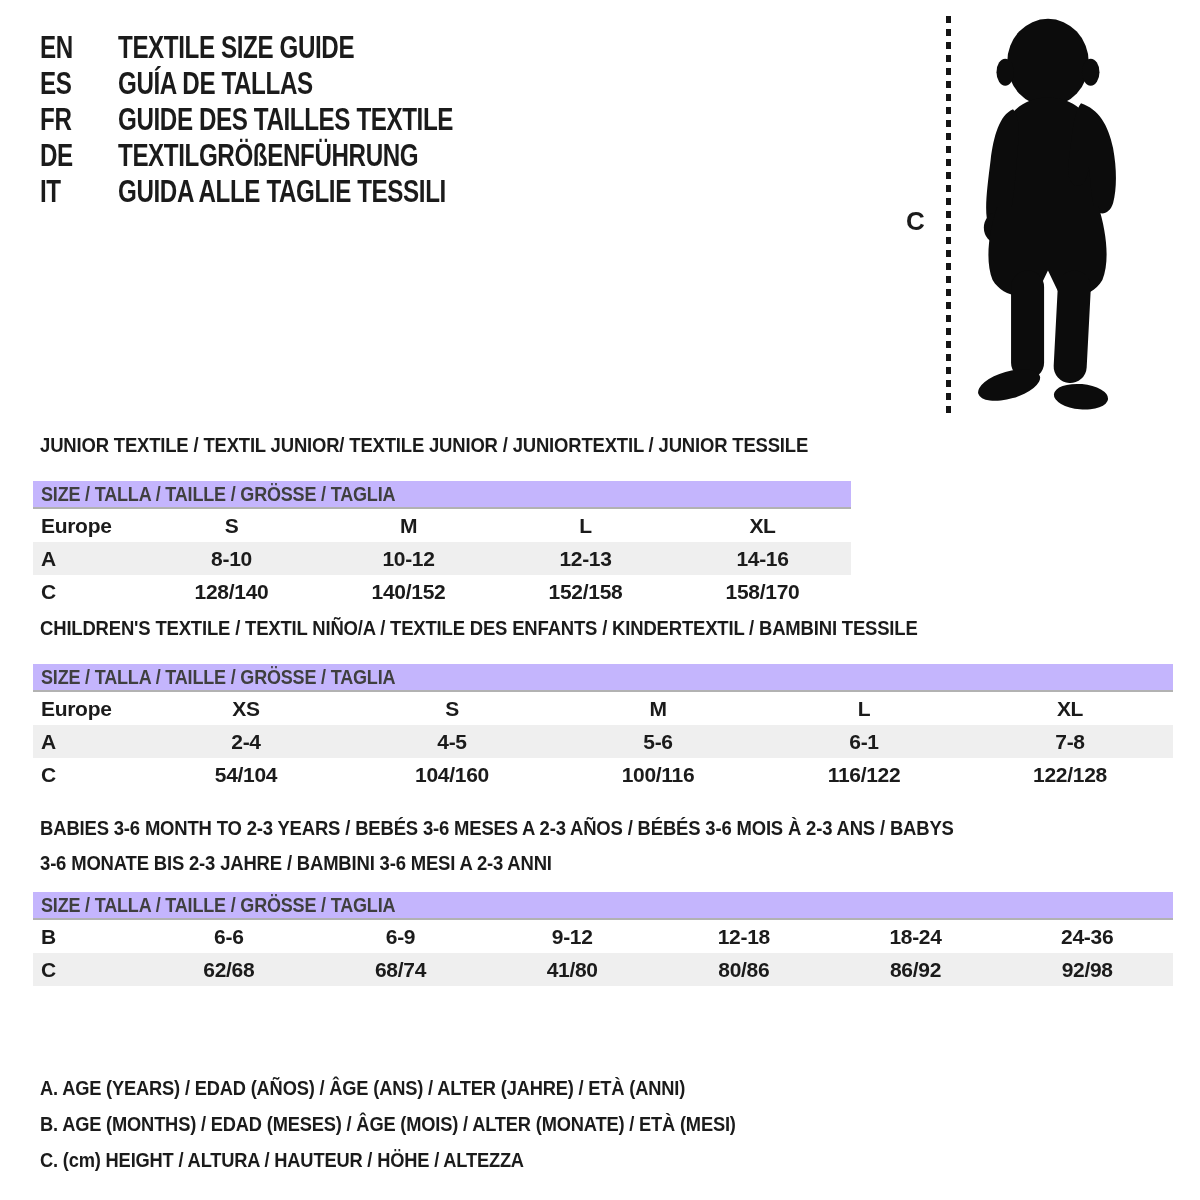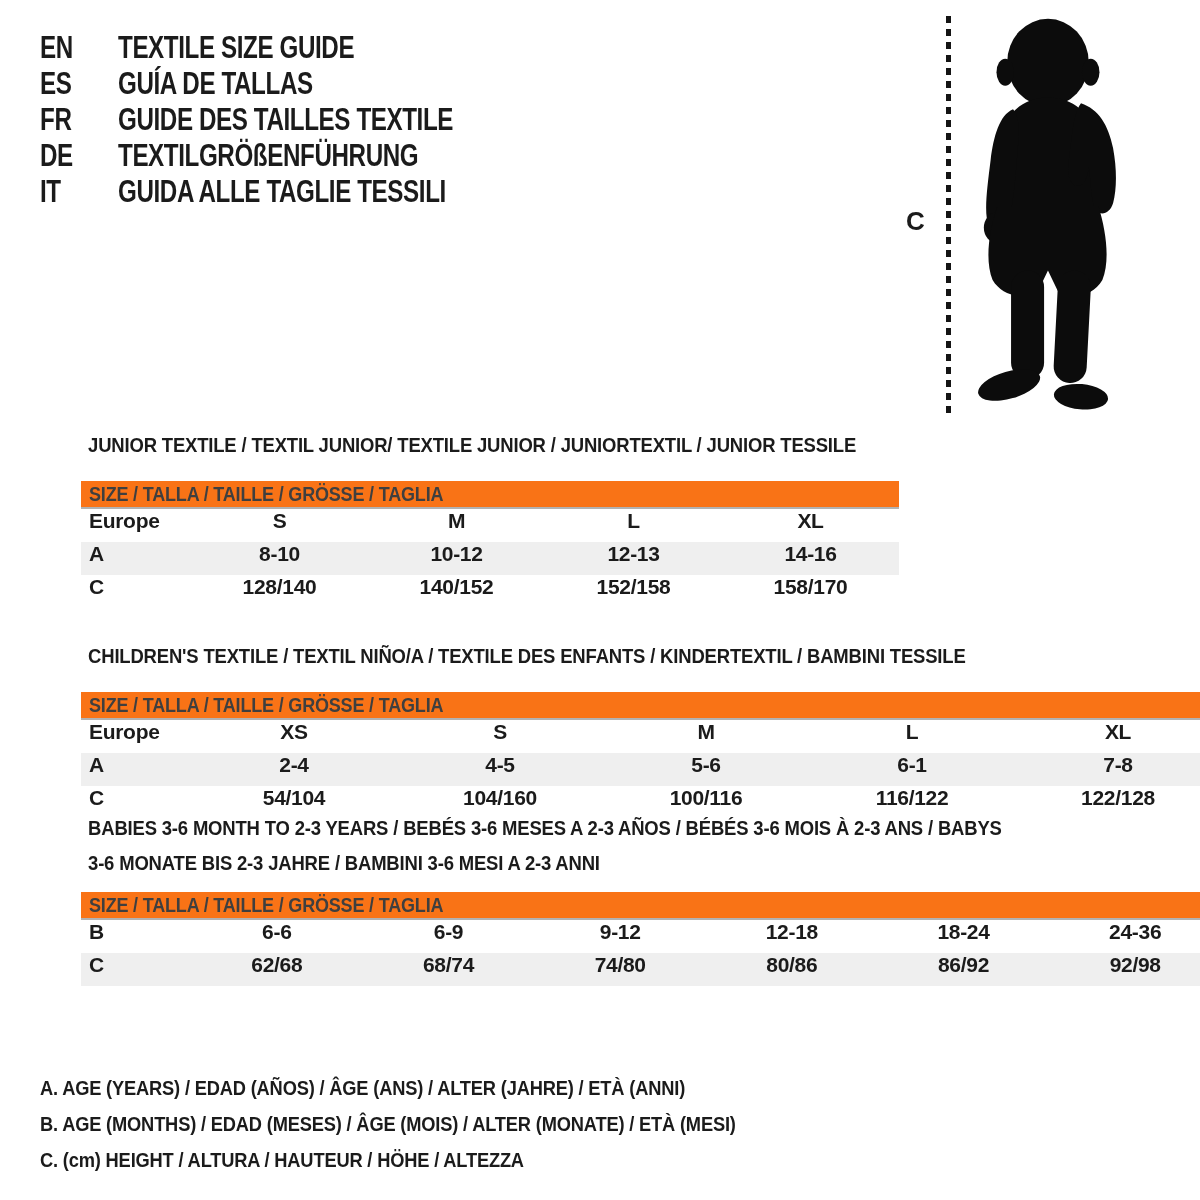--- a/index.html
+++ b/index.html
@@ -28,45 +28,45 @@
     position:absolute;left:946px;top:16px;width:5px;height:402px;
     background:repeating-linear-gradient(#141414 0 7px, transparent 7px 13px);
   }
   .fig-label{
     position:absolute;left:906px;top:206px;
     font-weight:700;font-size:26px;
   }
   .fig-svg{position:absolute;left:952px;top:12px;width:190px;height:408px;}
 
   
-  .size-section{position:absolute;left:33px;margin-left:48px;}
+  .size-section{position:absolute;left:33px;}
   .sec-junior{top:434px;}
-  .sec-children{top:645px;}
+  .sec-children{top:617px;}
   .sec-babies{top:810px;}
   .sec-title{
     margin:0 0 25px 0;padding-left:8px;
     font-size:21px;font-weight:700;line-height:22px;letter-spacing:-0.2px;
     transform:scaleX(0.88);transform-origin:left top;
     white-space:nowrap;
   }
   .sec-babies .sec-title{
     white-space:normal;width:1060px;line-height:35px;margin-bottom:12px;
   }
   .tbl{}
   .w-narrow{width:818px;}
   .w-wide{width:1140px;}
   .tbl-bar{
-    height:28px;background:#f97316;border-bottom:2px solid #b2b2b2;
+    height:28px;background:#c4b5fd;border-bottom:2px solid #b2b2b2;
     display:flex;align-items:center;padding-left:8px;box-sizing:border-box;
   }
   .tbl-bar span{
     font-weight:700;font-size:20px;color:#3f3f3f;letter-spacing:-0.2px;
     transform:scaleX(0.9);transform-origin:left center;white-space:nowrap;
   }
-  .tbl-row{display:flex;align-items:flex-start;height:33px;font-weight:700;font-size:21px;letter-spacing:-0.3px;}
+  .tbl-row{display:flex;align-items:center;height:33px;font-weight:700;font-size:21px;letter-spacing:-0.3px;}
   .tbl-row .lbl{width:110px;flex:none;text-align:left;padding-left:8px;box-sizing:border-box;}
   .tbl-row .val{flex:1;text-align:center;}
   .shaded{background:#efefef;}
 
   
   .footnotes{
     position:absolute;left:40px;top:1070px;
     transform:scaleX(0.87);transform-origin:left top;white-space:nowrap;
   }
   .footnote{font-weight:700;font-size:21px;line-height:36px;letter-spacing:-0.2px;}
@@ -193,21 +193,21 @@
         <span class="val">6-9</span>
         <span class="val">9-12</span>
         <span class="val">12-18</span>
         <span class="val">18-24</span>
         <span class="val">24-36</span>
       </div>
       <div class="tbl-row shaded">
         <span class="lbl">C</span>
         <span class="val">62/68</span>
         <span class="val">68/74</span>
-        <span class="val">74/80</span>
+        <span class="val">41/80</span>
         <span class="val">80/86</span>
         <span class="val">86/92</span>
         <span class="val">92/98</span>
       </div>
     </div>
   </div>
 
   <div class="footnotes">
     <div class="footnote">A. AGE (YEARS) / EDAD (AÑOS) / ÂGE (ANS) / ALTER (JAHRE) / ETÀ (ANNI)</div>
     <div class="footnote">B. AGE (MONTHS) / EDAD (MESES) / ÂGE (MOIS) / ALTER (MONATE) / ETÀ (MESI)</div>

